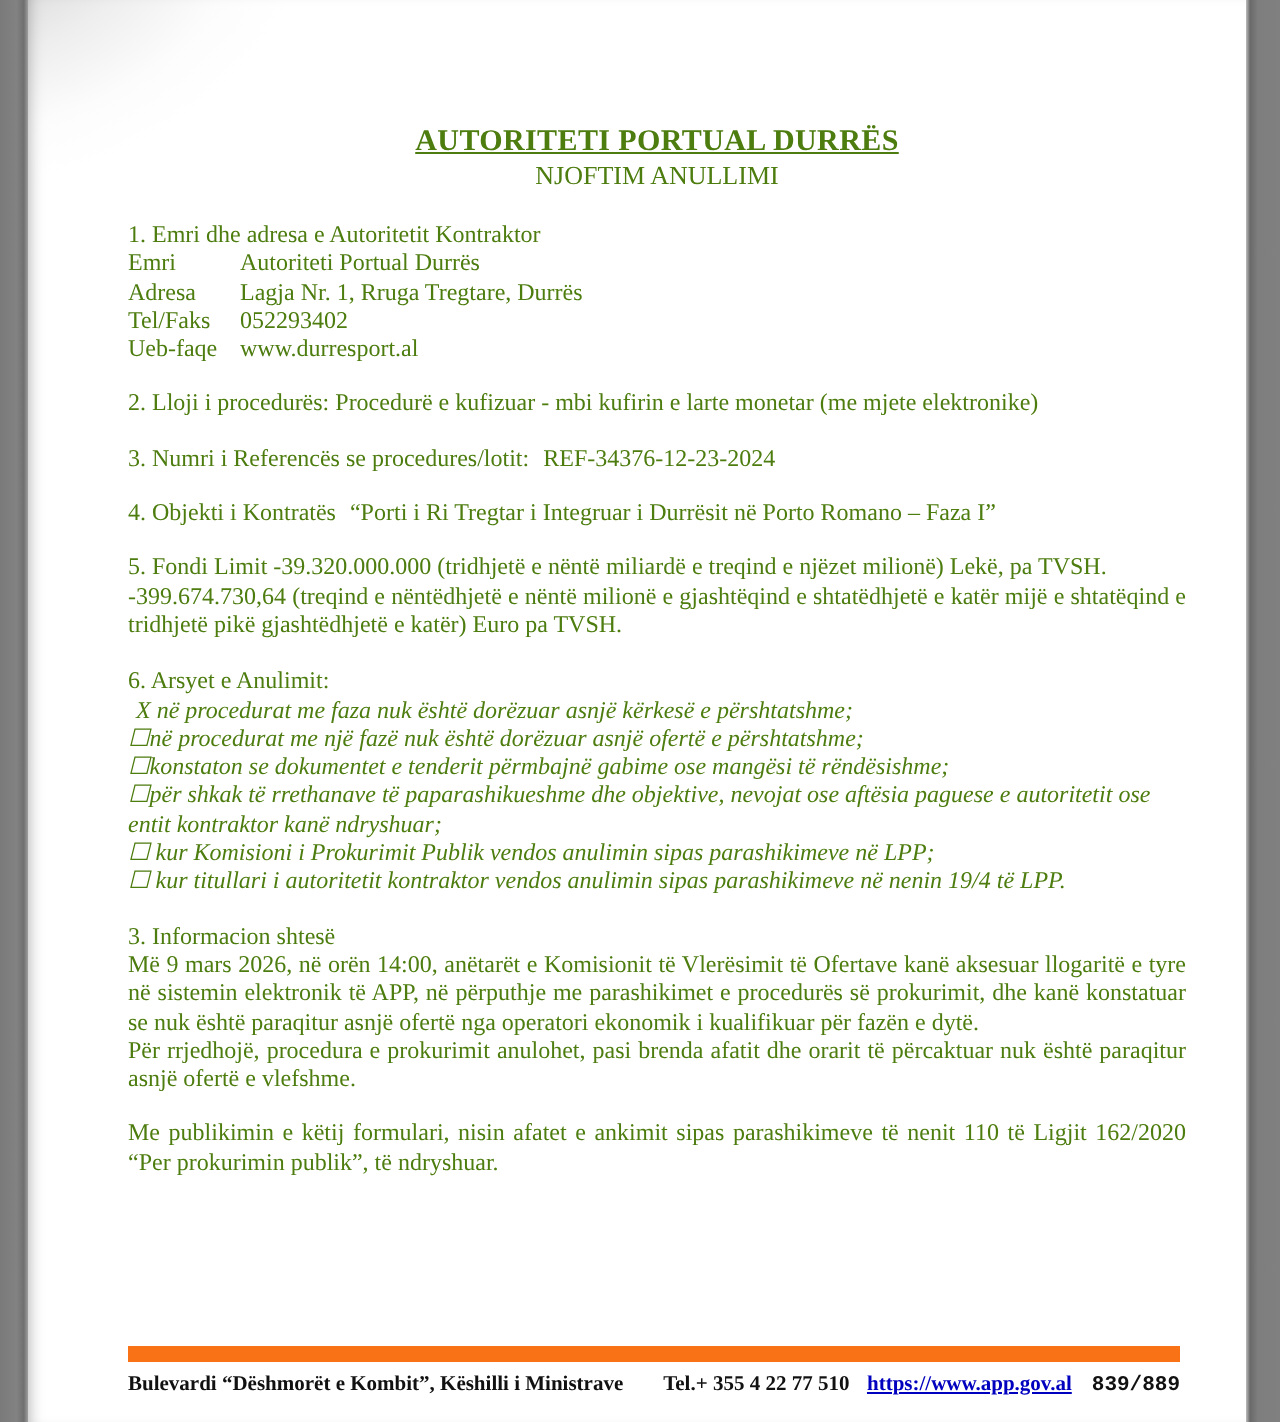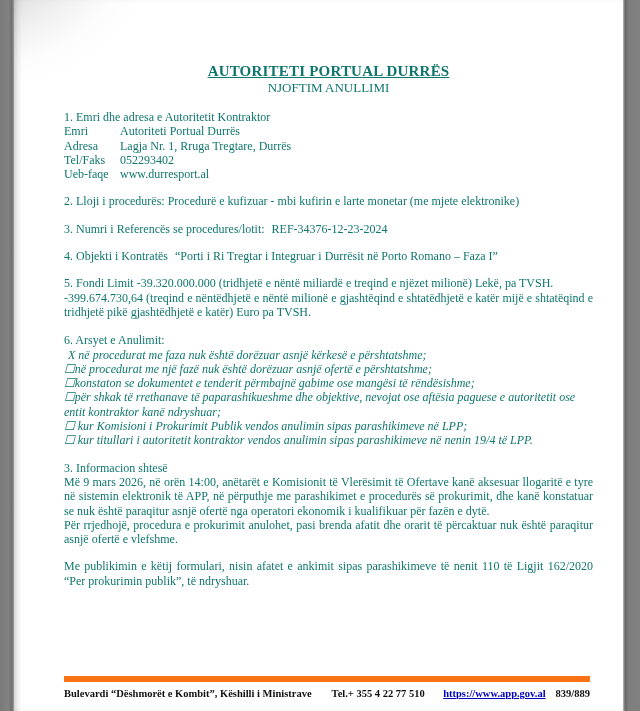--- a/index.html
+++ b/index.html
@@ -27,21 +27,21 @@
     width: 220px; height: 170px;
     background: radial-gradient(ellipse 230px 180px at -40px -50px,
                 rgba(90,90,90,0.38) 0%, rgba(160,160,160,0.18) 45%,
                 rgba(220,220,220,0.08) 65%, rgba(255,255,255,0) 80%);
     pointer-events: none;
   }
 
   .content {
     position: relative;
     padding: 62px 30px 0 50px;
-    color: #0f766e;
+    color: #4d7c0f;
     font-size: 12px;
     line-height: 14.3px;
   }
 
   .doc-title {
     text-align: center;
     font-size: 15px; font-weight: bold;
     line-height: 18px;
     text-decoration: underline;
     letter-spacing: 0.2px;
@@ -62,35 +62,35 @@
 
   .just { text-align: justify; }
   .nowrap { white-space: nowrap; }
 
   .opt { white-space: normal; font-style: italic; }
   .opt-indent { padding-left: 4px; }
 
   .footer {
     position: absolute;
     left: 50px; right: 33px; bottom: 12px;
-    border-top: 6px solid #f97316;
+    border-top: 8px solid #f97316;
     padding-top: 6px;
     font-size: 10.5px; font-weight: bold;
     color: #111;
     display: flex; align-items: baseline;
     white-space: nowrap;
   }
   .footer .tel { margin-left: 20px; }
   .footer .link {
     margin-left: auto;
     color: #0000bf;
     text-decoration: underline;
     cursor: pointer;
   }
-  .footer .pages { margin-left: 10px; }
+  .footer .pages { margin-left: 10px; font-family: Liberation Mono, monospace; }
 </style>
 </head>
 <body>
 
 <div class="edge-strip edge-left"></div>
 <div class="edge-strip edge-right"></div>
 
 <div class="page">
   <div class="corner-shade"></div>
 

